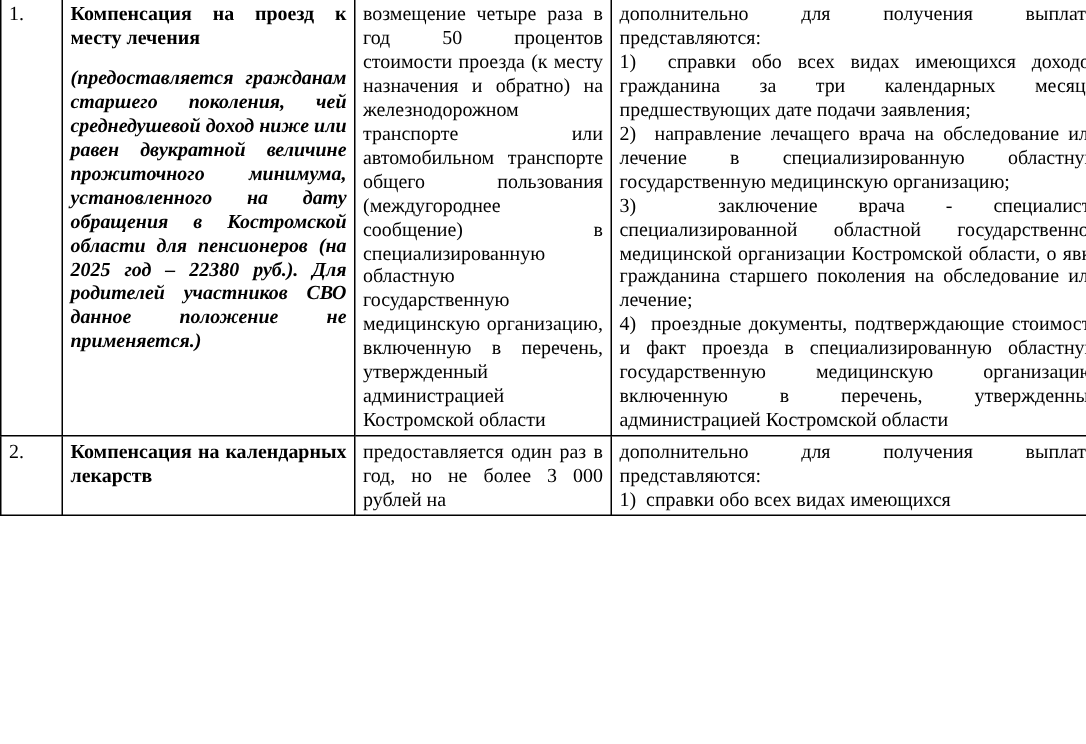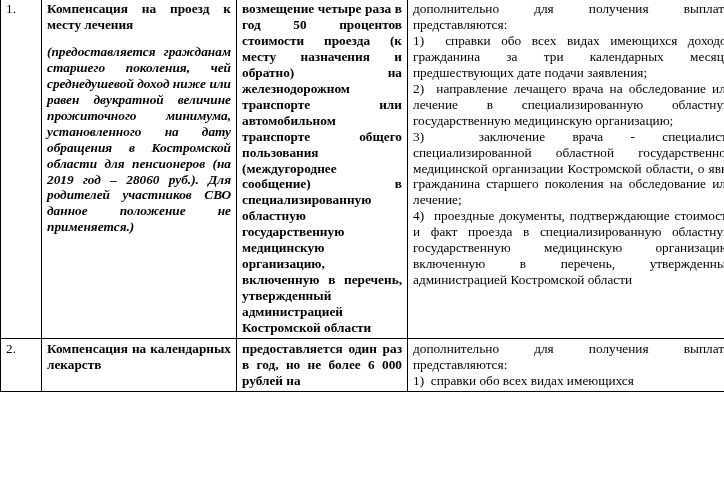--- a/index.html
+++ b/index.html
@@ -36,21 +36,20 @@
   td.col-num {
     width: 30px;
     text-align: left;
     padding-left: 5px;
   }
   td.col-name {
     width: 184px;
   }
   td.col-size {
     width: 160px;
-    font-weight: bold;
   }
   td.col-docs {
     width: 320px;
   }
   .bold {
     font-weight: bold;
   }
   .italic {
     font-style: italic;
   }
@@ -77,42 +76,42 @@
 <div class="page">
   <table class="doc-table">
     <tbody>
       <tr>
         <td class="col-num">
           <p class="p">1.</p>
         </td>
         <td class="col-name">
           <p class="p bold just">Компенсация на проезд к месту лечения</p>
           <div class="gap"></div>
-          <p class="p bold italic just-full">(предоставляется гражданам старшего поколения, чей среднедушевой доход ниже или равен двукратной величине прожиточного минимума, установленного на дату обращения в Костромской области для пенсионеров (на 2019 год – 28060 руб.). Для родителей участников СВО данное положение не применяется.)</p>
+          <p class="p bold italic just-full">(предоставляется гражданам старшего поколения, чей среднедушевой доход ниже или равен двукратной величине прожиточного минимума, установленного на дату обращения в Костромской области для пенсионеров (на 2025 год – 22380 руб.). Для родителей участников СВО данное положение не применяется.)</p>
         </td>
         <td class="col-size">
           <p class="p just-full">возмещение четыре раза в год 50 процентов стоимости проезда (к месту назначения и обратно) на железнодорожном транспорте или автомобильном транспорте общего пользования (междугороднее сообщение) в специализированную областную государственную медицинскую организацию, включенную в перечень, утвержденный администрацией Костромской области</p>
         </td>
         <td class="col-docs">
           <p class="p just-full">дополнительно для получения выплаты представляются:</p>
           <p class="p just-full nm">1)  справки обо всех видах имеющихся доходов гражданина за три календарных месяца, предшествующих дате подачи заявления;</p>
           <p class="p just-full nm">2)  направление лечащего врача на обследование или лечение в специализированную областную государственную медицинскую организацию;</p>
           <p class="p just-full nm">3)  заключение врача - специалиста специализированной областной государственной медицинской организации Костромской области, о явке гражданина старшего поколения на обследование или лечение;</p>
           <p class="p just-full nm">4)  проездные документы, подтверждающие стоимость и факт проезда в специализированную областную государственную медицинскую организацию, включенную в перечень, утвержденный администрацией Костромской области</p>
         </td>
       </tr>
       <tr>
         <td class="col-num">
           <p class="p">2.</p>
         </td>
         <td class="col-name">
           <p class="p bold just">Компенсация на календарных лекарств</p>
         </td>
         <td class="col-size">
-          <p class="p just-full">предоставляется один раз в год, но не более 6 000 рублей на</p>
+          <p class="p just-full">предоставляется один раз в год, но не более 3 000 рублей на</p>
         </td>
         <td class="col-docs">
           <p class="p just-full">дополнительно для получения выплаты представляются:</p>
           <p class="p just-full nm">1)  справки обо всех видах имеющихся</p>
         </td>
       </tr>
     </tbody>
   </table>
 </div>
 

